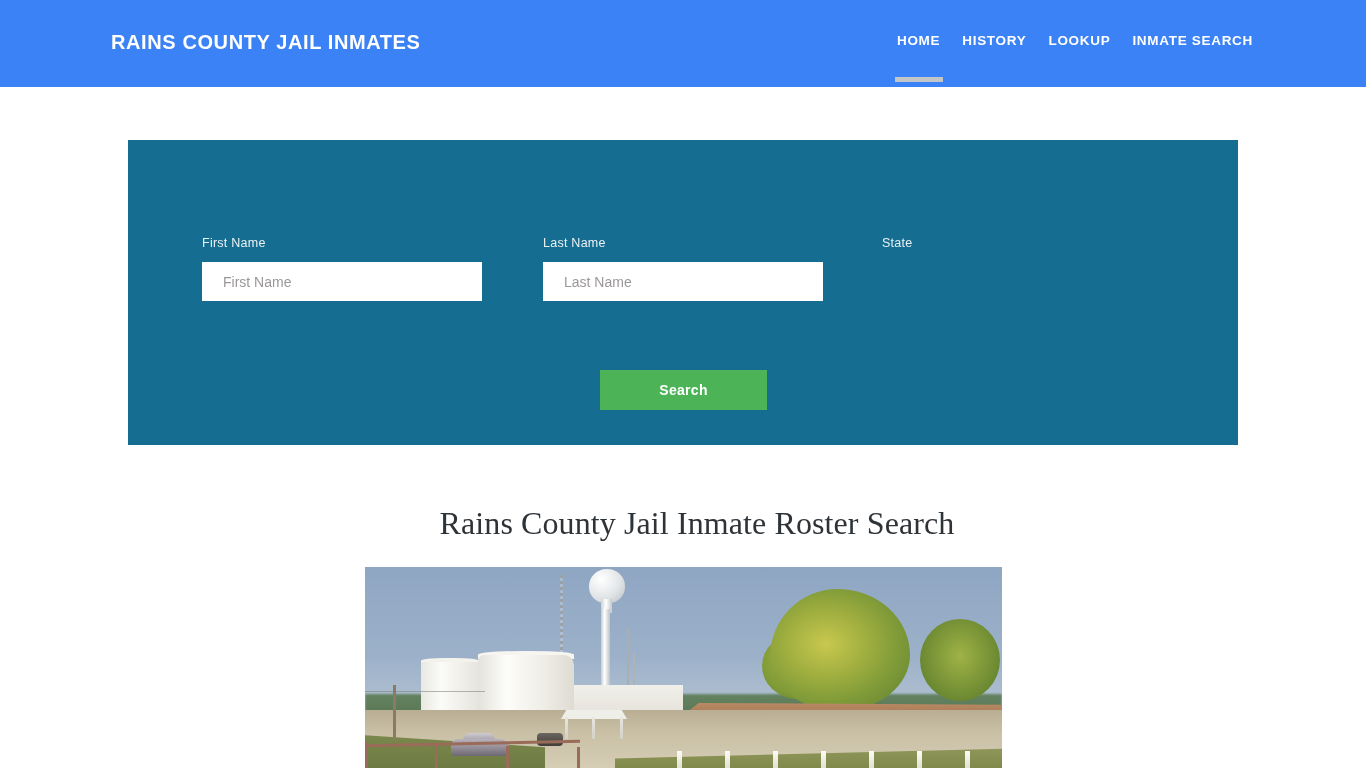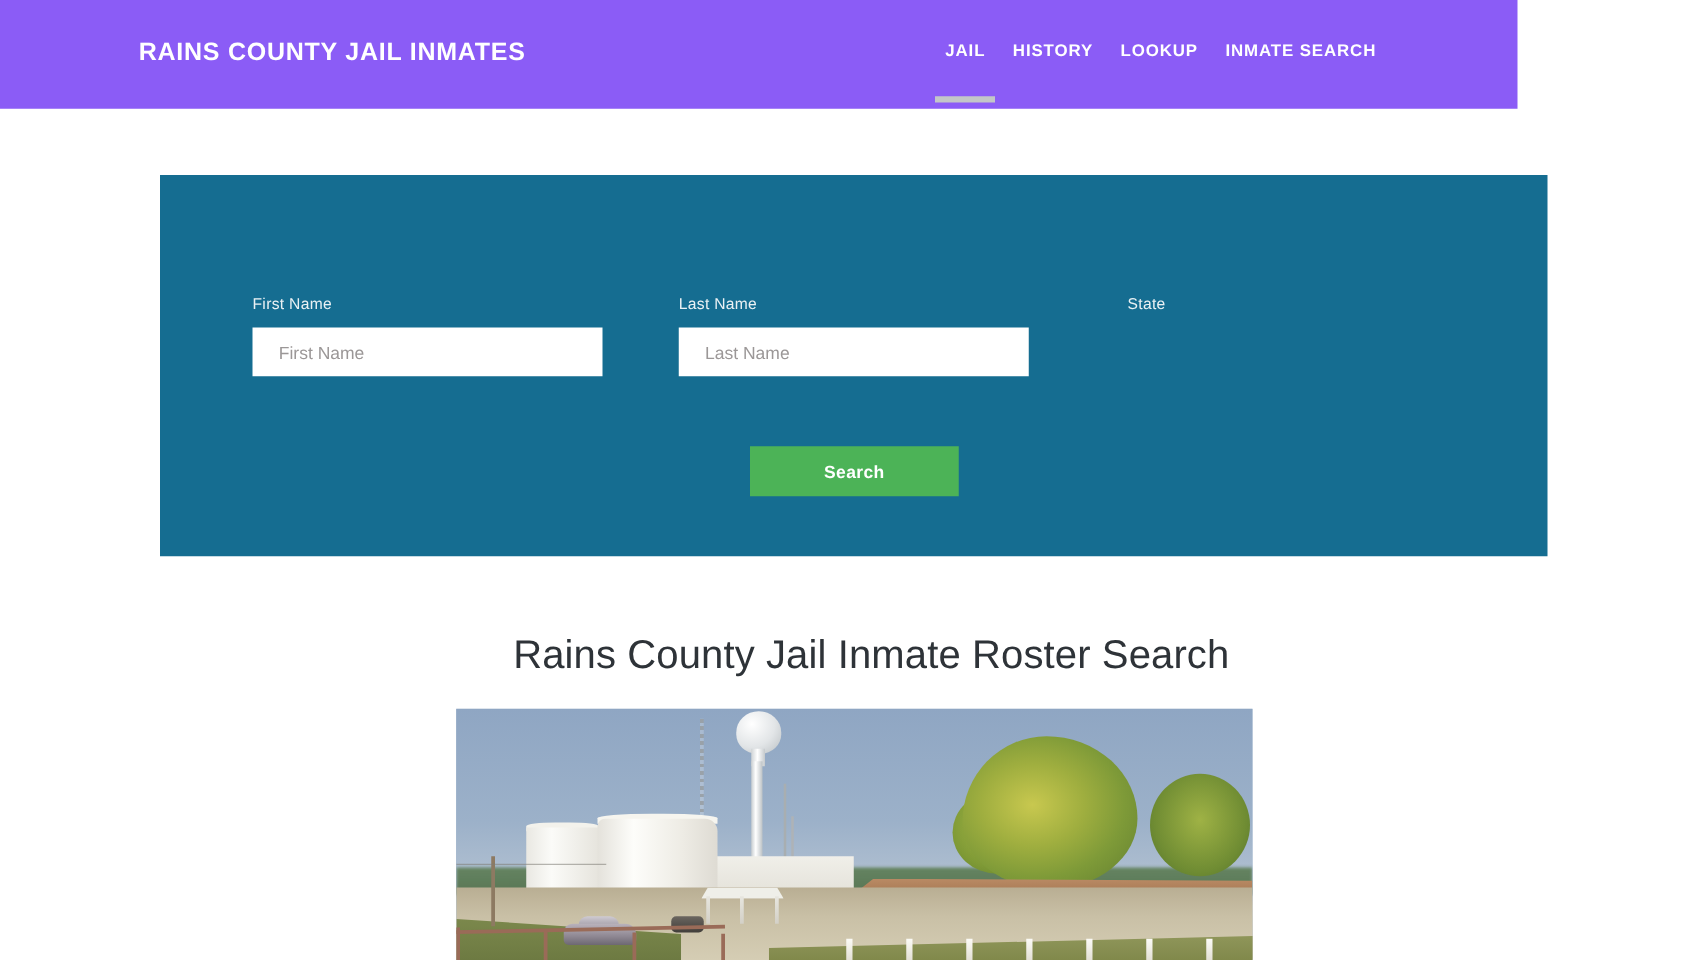--- a/index.html
+++ b/index.html
@@ -8,23 +8,23 @@
     height: 768px;
     overflow: hidden;
     background: #ffffff;
     font-family: "Liberation Sans", sans-serif;
   }
 
   
   .site-header {
     position: absolute;
     top: 0; left: 0;
-    width: 1214px;
+    width: 1366px;
     height: 87px;
-    background: #8b5cf6;
+    background: #3b82f6;
   }
   .brand {
     position: absolute;
     left: 111px;
     top: 31px;
     font-size: 20px;
     font-weight: bold;
     letter-spacing: 0.6px;
     color: #ffffff;
     font-family: "Liberation Sans", sans-serif;
@@ -77,21 +77,21 @@
     text-align: center;
     font-size: 21px;
     font-weight: normal;
     letter-spacing: 1.6px;
     color: #ffffff;
     font-family: "Liberation Sans", sans-serif;
   }
   .field-group { position: absolute; }
   .field-group.first { left: 74px; top: 96px; }
   .field-group.last  { left: 415px; top: 96px; }
-  .field-group.state { left: 774px; top: 96px; }
+  .field-group.state { left: 754px; top: 96px; }
   .field-label {
     display: block;
     font-size: 12.5px;
     color: #eaf1f4;
     letter-spacing: 0.25px;
     margin-bottom: 12px;
     font-family: "Liberation Sans", sans-serif;
   }
   .field-input {
     display: block;
@@ -107,21 +107,21 @@
     border-radius: 0;
     -webkit-appearance: none;
     appearance: none;
   }
   .field-input::placeholder { color: #9b9797; opacity: 1; }
   select.field-input { line-height: 39px; }
 
   .search-button {
     position: absolute;
     left: 472px;
-    top: 217px;
+    top: 230px;
     width: 167px;
     height: 40px;
     background: #48b css;
     background: #49b css;
     background: #4cb357;
     border: none;
     color: #ffffff;
     font-size: 14px;
     font-weight: bold;
     letter-spacing: 0.3px;
@@ -133,21 +133,21 @@
   .page-heading {
     position: absolute;
     top: 505px;
     left: 0;
     width: 100%;
     text-align: center;
     font-size: 32px;
     font-weight: normal;
     color: #2e3338;
     letter-spacing: 0.1px;
-    font-family: Liberation Sans, sans-serif;
+    font-family: Liberation Serif, serif;
     padding-left: 28px;
   }
 
   
   .facility-photo {
     position: absolute;
     left: 365px;
     top: 567px;
     width: 637px;
     height: 201px;
@@ -348,21 +348,21 @@
   }
 </style>
 </head>
 <body>
 
 <header class="site-header">
   <div class="brand">RAINS COUNTY JAIL INMATES</div>
 
   <nav class="main-nav">
     <a class="nav-item" href="#">
-      <span>JAIL</span>
+      <span>HOME</span>
       <span class="active-bar"></span>
     </a>
     <a class="nav-item" href="#">
       <span>HISTORY</span>
     </a>
     <a class="nav-item" href="#">
       <span>LOOKUP</span>
     </a>
     <a class="nav-item" href="#">
       <span>INMATE SEARCH</span>

